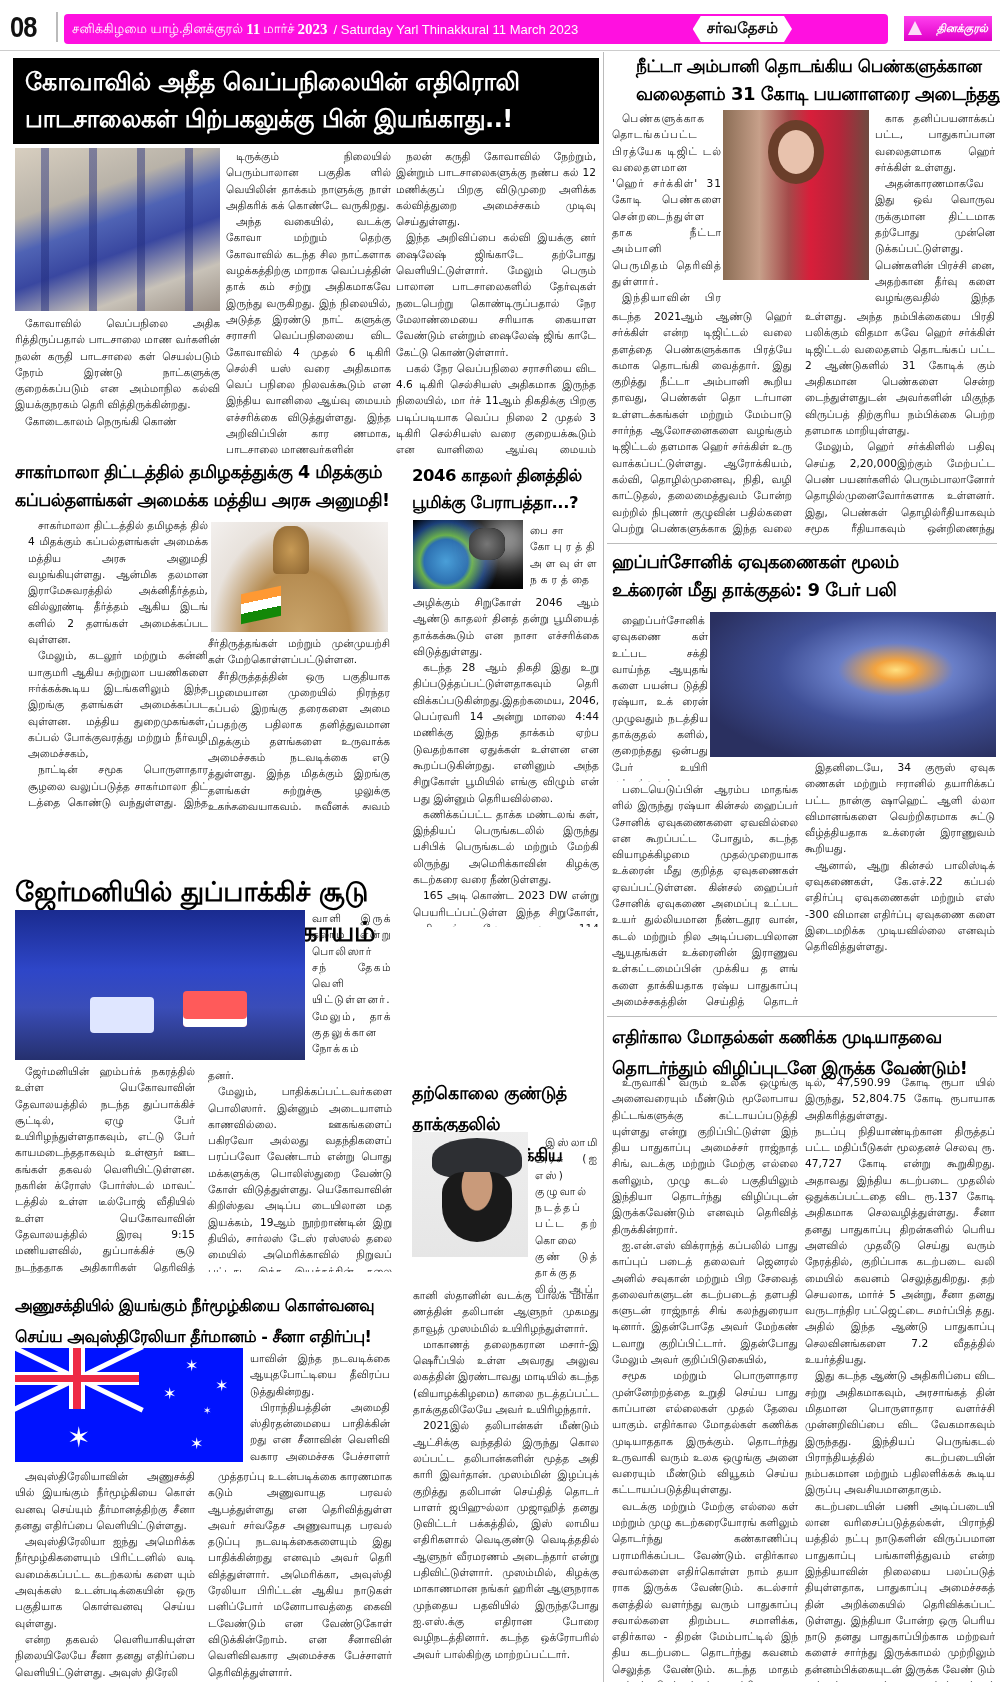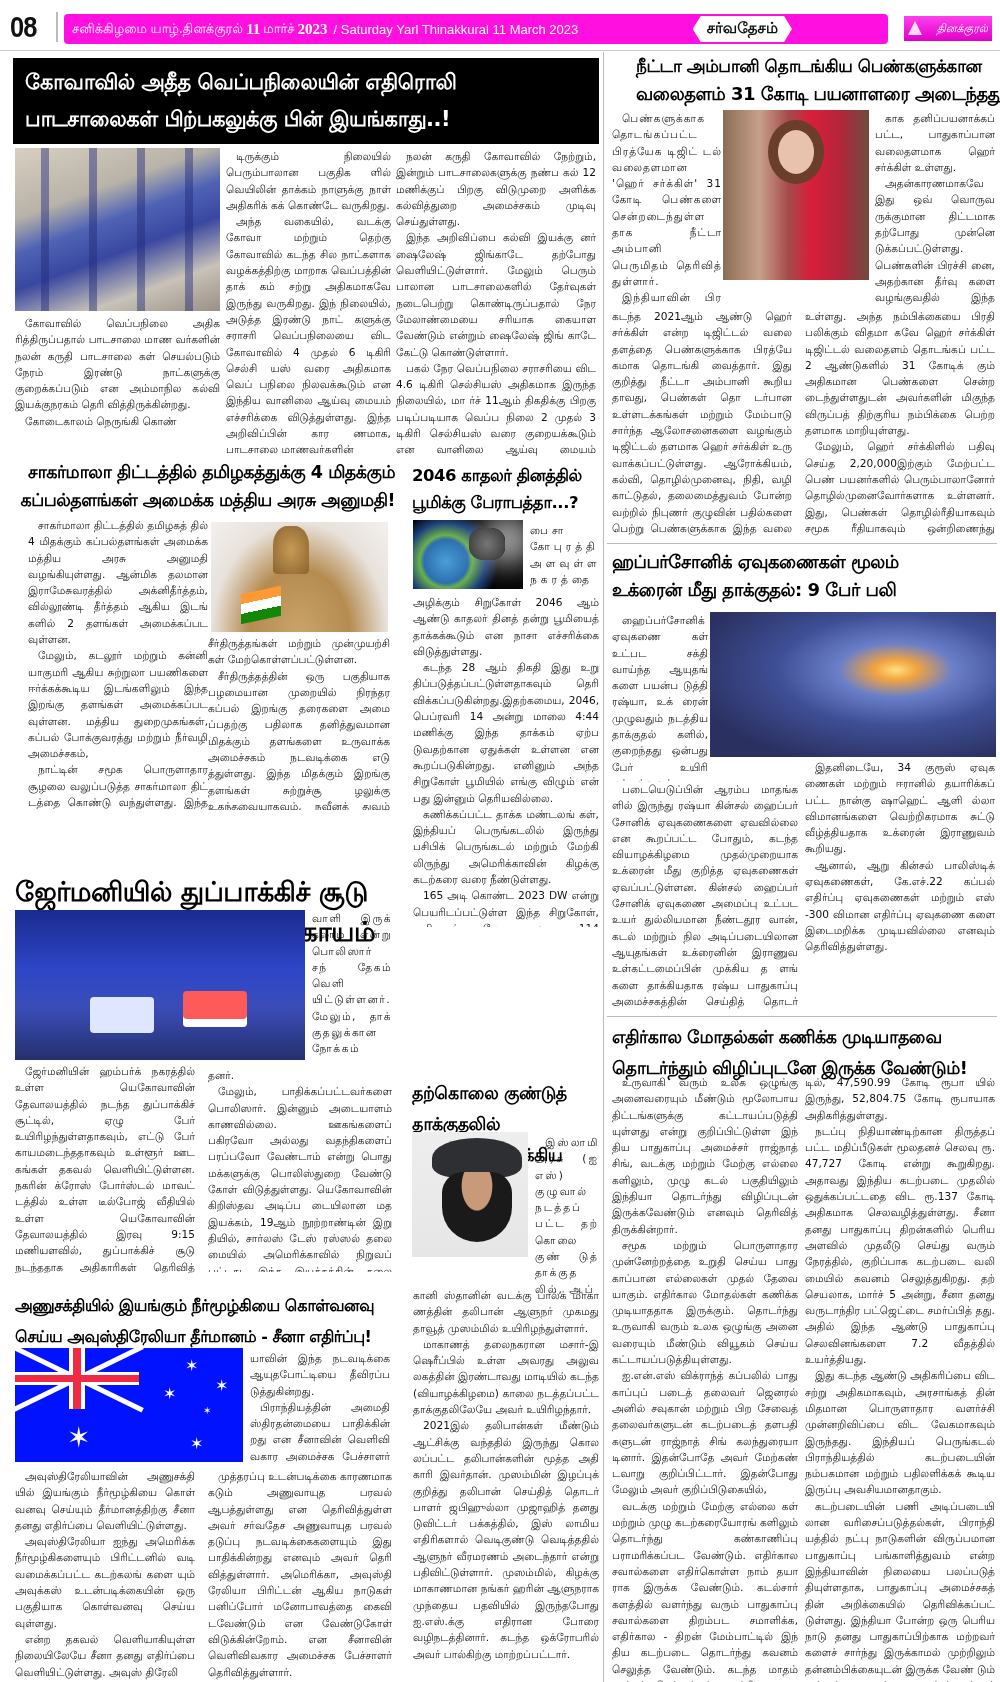--- a/index.html
+++ b/index.html
@@ -4,26 +4,26 @@
 <style>
   * { box-sizing: border-box; margin: 0; padding: 0; }
   body { width: 1000px; height: 1682px; background: #fff; font-family: "DejaVu Sans", sans-serif; color: #111; overflow: hidden; position: relative; }
   .abs { position: absolute; }
   
   .pagenum { left: 10px; top: 10px; font-family: "Liberation Sans", sans-serif; font-weight: bold; font-size: 30px; letter-spacing: -1px; transform: scaleX(0.85); transform-origin: left; }
   .hdr-sep { left: 56px; top: 12px; width: 2px; height: 30px; background: #bbb; }
   .hdr-bar { left: 64px; top: 14px; width: 824px; height: 30px; background: #ff10e0; border-radius: 4px; color: #fff; display: flex; align-items: center; padding-left: 8px; font-family: "Liberation Sans", sans-serif; font-size: 13px; }
   .hdr-bar b { font-family: "Liberation Serif", serif; font-size: 15px; margin: 0 3px; }
   .hdr-section { position: absolute; right: 96px; top: 2px; height: 26px; background: #fff; color: #111; font-weight: bold; font-size: 15px; padding: 1px 14px; display: flex; align-items: center; clip-path: polygon(8px 0, calc(100% - 8px) 0, 100% 50%, calc(100% - 8px) 100%, 8px 100%, 0 50%); }
-  .hdr-logo { left: 903px; top: 15px; width: 90px; height: 27px; background: linear-gradient(#ff40ee, #e000c8); color: #fff; font-size: 11px; font-weight: normal; font-style: italic; display: flex; align-items: center; justify-content: flex-end; padding-right: 4px; border: 1px solid #fff; }
+  .hdr-logo { left: 903px; top: 15px; width: 90px; height: 27px; background: linear-gradient(#ff40ee, #e000c8); color: #fff; font-size: 11px; font-weight: bold; font-style: italic; display: flex; align-items: center; justify-content: flex-end; padding-right: 4px; border: 1px solid #fff; }
   .hdr-logo .tri { position: absolute; left: 4px; top: 5px; width: 0; height: 0; border-left: 7px solid transparent; border-right: 7px solid transparent; border-bottom: 14px solid #fff; opacity: .85; }
   .hdr-rule { left: 0; top: 50px; width: 1000px; height: 1px; background: #ccc; }
 
   .headline { font-family: "DejaVu Sans", sans-serif; font-weight: bold; line-height: 1.25; color: #000; letter-spacing: -0.5px; }
-  .black-head { left: 13px; top: 58px; width: 586px; height: 86px; background: #000; color: #fff; font-size: 21px; padding: 6px 12px; line-height: 37px; }
+  .black-head { left: 13px; top: 58px; width: 586px; height: 86px; background: #000; color: #fff; font-size: 24px; padding: 6px 12px; line-height: 37px; }
   .col { font-size: 10.6px; line-height: 16.3px; text-align: justify; color: #111; overflow: hidden; }
   .col p { text-indent: 10px; }
   .photo { overflow: hidden; }
   .vrule { width: 1px; background: #bbb; }
   .hrule { height: 1px; background: #bbb; }
 
   
   .ph-school { background: linear-gradient(160deg, #d8cfc0 0%, #b8b2a8 30%, #4f63b4 45%, #3947a0 60%, #c8c2b8 80%, #9a8f85 100%); }
   .ph-school::after { content:""; position:absolute; inset:0; background: repeating-linear-gradient(90deg, transparent 0 26px, rgba(30,40,120,.45) 26px 34px, transparent 34px 48px); }
   .ph-emblem { background: radial-gradient(ellipse at 50% 100%, #c9a46a 0%, #b58b50 40%, #e8e2dc 70%, #f3f0ee 100%); }
@@ -105,21 +105,21 @@
   <p>அதன்காரணமாகவே இது ஒவ் வொருவ ருக்குமான திட்டமாக தற்போது முன்னெ டுக்கப்பட்டுள்ளது. பெண்களின் பிரச்சி னை, அதற்கான தீர்வு களை வழங்குவதில் இந்த டிஜிட்டல் வலை தளம் முன்னிலையில்</p>
 </div>
 <div class="abs col" style="left:612px;top:308px;width:180px;height:228px;">
   <p style="text-indent:0">கடந்த 2021ஆம் ஆண்டு ஹெர் சர்க்கிள் என்ற டிஜிட்டல் வலை தளத்தை பெண்களுக்காக பிரத்யே கமாக தொடங்கி வைத்தார். இது குறித்து நீட்டா அம்பானி கூறிய தாவது, பெண்கள் தொ டர்பான உள்ளடக்கங்கள் மற்றும் மேம்பாடு சார்ந்த ஆலோசனைகளை வழங்கும் டிஜிட்டல் தளமாக ஹெர் சர்க்கிள் உரு வாக்கப்பட்டுள்ளது. ஆரோக்கியம், கல்வி, தொழில்முனைவு, நிதி, வழி காட்டுதல், தலைமைத்துவம் போன்ற வற்றில் நிபுணர் குழுவின் பதில்களை பெற்று பெண்களுக்காக இந்த வலை தளம் வழங்குகிறது. பெண்களுக்</p>
 </div>
 <div class="abs col" style="left:805px;top:308px;width:190px;height:228px;">
   <p style="text-indent:0">உள்ளது. அந்த நம்பிக்கையை பிரதி பலிக்கும் விதமா கவே ஹெர் சர்க்கிள் டிஜிட்டல் வலைதளம் தொடங்கப் பட்ட 2 ஆண்டுகளில் 31 கோடிக் கும் அதிகமான பெண்களை சென்ற டைந்துள்ளதுடன் அவர்களின் மிகுந்த விருப்பத் திற்குரிய நம்பிக்கை பெற்ற தளமாக மாறியுள்ளது.</p>
   <p>மேலும், ஹெர் சர்க்கிளில் பதிவு செய்த 2,20,000இற்கும் மேற்பட்ட பெண் பயனர்களில் பெரும்பாலானோர் தொழில்முனைவோர்களாக உள்ளனர். இது, பெண்கள் தொழில்ரீதியாகவும் சமூக ரீதியாகவும் ஒன்றிணைந்து முன்னேற ஊக்கமளிக்கும் என்றார்.</p>
 </div>
 
-<div class="abs headline" style="left:15px;top:458px;width:380px;font-size:17.5px;line-height:28px;text-align:right;">
+<div class="abs headline" style="left:15px;top:458px;width:380px;font-size:17.5px;line-height:28px;">
   <div>சாகர்மாலா திட்டத்தில் தமிழகத்துக்கு 4 மிதக்கும்</div>
   <div>கப்பல்தளங்கள் அமைக்க மத்திய அரசு அனுமதி!</div>
 </div>
 <div class="abs col" style="left:28px;top:517px;width:180px;height:292px;">
   <p>சாகர்மாலா திட்டத்தில் தமிழகத் தில் 4 மிதக்கும் கப்பல்தளங்கள் அமைக்க மத்திய அரசு அனுமதி வழங்கியுள்ளது. ஆன்மிக தலமான இராமேசுவரத்தில் அக்னிதீர்த்தம், வில்லூண்டி தீர்த்தம் ஆகிய இடங் களில் 2 தளங்கள் அமைக்கப்பட வுள்ளன.</p>
   <p>மேலும், கடலூர் மற்றும் கன்னி யாகுமரி ஆகிய சுற்றுலா பயணிகளை ஈர்க்கக்கூடிய இடங்களிலும் இந்த இறங்கு தளங்கள் அமைக்கப்பட வுள்ளன. மத்திய துறைமுகங்கள், கப்பல் போக்குவரத்து மற்றும் நீர்வழி அமைச்சகம்,</p>
   <p>நாட்டின் சமூக பொருளாதார சூழலை வலுப்படுத்த சாகர்மாலா திட் டத்தை கொண்டு வந்துள்ளது. இந்த திட்டத்தின் கீழ், கடல்சார் தொழில் துறையை மேம்படுத்த ஏராளமான</p>
 </div>
 <div class="abs photo ph-emblem" style="left:211px;top:522px;width:177px;height:110px;">
   <span class="pillar"></span>
@@ -193,22 +193,22 @@
   <p>2021இல் தலிபான்கள் மீண்டும் ஆட்சிக்கு வந்ததில் இருந்து கொல லப்பட்ட தலிபான்களின் மூத்த அதி காரி இவர்தான். முஸம்மின் இழப்புக் குறித்து தலிபான் செய்தித் தொடர் பாளர் ஜபிஹுல்லா முஜாஹித் தனது டுவிட்டர் பக்கத்தில், இஸ் லாமிய எதிரிகளால் வெடிகுண்டு வெடித்ததில் ஆளுநர் வீரமரணம் அடைந்தார் என்று பதிவிட்டுள்ளார். முஸம்மில், கிழக்கு மாகாணமான நங்கர் ஹரின் ஆளுநராக முந்தைய பதவியில் இருந்தபோது ஐ.எஸ்.க்கு எதிரான போரை வழிநடத்தினார். கடந்த ஒக்ரோபரில் அவர் பால்கிற்கு மாற்றப்பட்டார்.</p>
 </div>
 
 <div class="abs hrule" style="left:607px;top:1016px;width:390px;"></div>
 <div class="abs headline" style="left:612px;top:1022px;width:385px;font-size:17.5px;line-height:31px;">
   <div>எதிர்கால மோதல்கள் கணிக்க முடியாதவை</div>
   <div>தொடர்ந்தும் விழிப்புடனே இருக்க வேண்டும்!</div>
 </div>
 <div class="abs col" style="left:612px;top:1074px;width:186px;height:608px;">
   <p>உருவாகி வரும் உலக ஒழுங்கு அனைவரையும் மீண்டும் மூலோபாய திட்டங்களுக்கு கட்டாயப்படுத்தி யுள்ளது என்று குறிப்பிட்டுள்ள இந் திய பாதுகாப்பு அமைச்சர் ராஜ்நாத் சிங், வடக்கு மற்றும் மேற்கு எல்லை களிலும், முழு கடல் பகுதியிலும் இந்தியா தொடர்ந்து விழிப்புடன் இருக்கவேண்டும் எனவும் தெரிவித் திருக்கின்றார்.</p>
+  <p>ஐ.என்.எஸ் விக்ராந்த் கப்பலில் பாது காப்புப் படைத் தலைவர் ஜெனரல் அனில் சவுகான் மற்றும் பிற சேவைத் தலைவர்களுடன் கடற்படைத் தளபதி களுடன் ராஜ்நாத் சிங் கலந்துரையா டினார். இதன்போதே அவர் மேற்கண் டவாறு குறிப்பிட்டார். இதன்போது மேலும் அவர் குறிப்பிடுகையில்,</p>
   <p>சமூக மற்றும் பொருளாதார முன்னேற்றத்தை உறுதி செய்ய பாது காப்பான எல்லைகள் முதல் தேவை யாகும். எதிர்கால மோதல்கள் கணிக்க முடியாததாக இருக்கும். தொடர்ந்து உருவாகி வரும் உலக ஒழுங்கு அனை வரையும் மீண்டும் வியூகம் செய்ய கட்டாயப்படுத்தியுள்ளது.</p>
-  <p>ஐ.என்.எஸ் விக்ராந்த் கப்பலில் பாது காப்புப் படைத் தலைவர் ஜெனரல் அனில் சவுகான் மற்றும் பிற சேவைத் தலைவர்களுடன் கடற்படைத் தளபதி களுடன் ராஜ்நாத் சிங் கலந்துரையா டினார். இதன்போதே அவர் மேற்கண் டவாறு குறிப்பிட்டார். இதன்போது மேலும் அவர் குறிப்பிடுகையில்,</p>
   <p>வடக்கு மற்றும் மேற்கு எல்லை கள் மற்றும் முழு கடற்கரையோரங் களிலும் தொடர்ந்து கண்காணிப்பு பராமரிக்கப்பட வேண்டும். எதிர்கால சவால்களை எதிர்கொள்ள நாம் தயா ராக இருக்க வேண்டும். கடல்சார் களத்தில் வளர்ந்து வரும் பாதுகாப்பு சவால்களை திறம்பட சமாளிக்க, எதிர்கால - திறன் மேம்பாட்டில் இந் திய கடற்படை தொடர்ந்து கவனம் செலுத்த வேண்டும். கடந்த மாதம் தாக்கல் செய்யப்பட்ட மத்திய வரவு செலவு திட்டத்தில் அடுத்த நிதியாண்</p>
 </div>
 <div class="abs col" style="left:805px;top:1074px;width:190px;height:608px;">
   <p style="text-indent:0">டில், 47,590.99 கோடி ரூபா யில் இருந்து, 52,804.75 கோடி ரூபாயாக அதிகரித்துள்ளது.</p>
   <p>நடப்பு நிதியாண்டிற்கான திருத்தப் பட்ட மதிப்பீடுகள் மூலதனச் செலவு ரூ. 47,727 கோடி என்று கூறுகிறது. அதாவது இந்திய கடற்படை முதலில் ஒதுக்கப்பட்டதை விட ரூ.137 கோடி அதிகமாக செலவழித்துள்ளது. சீனா தனது பாதுகாப்பு திறன்களில் பெரிய அளவில் முதலீடு செய்து வரும் நேரத்தில், குறிப்பாக கடற்படை வலி மையில் கவனம் செலுத்துகிறது. தற் செயலாக, மார்ச் 5 அன்று, சீனா தனது வருடாந்திர பட்ஜெட்டை சமர்ப்பித் தது. அதில் இந்த ஆண்டு பாதுகாப்பு செலவினங்களை 7.2 வீதத்தில் உயர்த்தியது.</p>
   <p>இது கடந்த ஆண்டு அதிகரிப்பை விட சற்று அதிகமாகவும், அரசாங்கத் தின் மிதமான பொருளாதார வளர்ச்சி முன்னறிவிப்பை விட வேகமாகவும் இருந்தது. இந்தியப் பெருங்கடல் பிராந்தியத்தில் கடற்படையின் நம்பகமான மற்றும் பதிலளிக்கக் கூடிய இருப்பு அவசியமானதாகும்.</p>
   <p>கடற்படையின் பணி அடிப்படையி லான வரிசைப்படுத்தல்கள், பிராந்தி யத்தில் நட்பு நாடுகளின் விருப்பமான பாதுகாப்பு பங்காளித்துவம் என்ற இந்தியாவின் நிலையை பலப்படுத் தியுள்ளதாக, பாதுகாப்பு அமைச்சகத் தின் அறிக்கையில் தெரிவிக்கப்பட் டுள்ளது. இந்தியா போன்ற ஒரு பெரிய நாடு தனது பாதுகாப்பிற்காக மற்றவர் களைச் சார்ந்து இருக்காமல் முற்றிலும் தன்னம்பிக்கையுடன் இருக்க வேண் டும் என்றும் பாதுகாப்பு அமைச்சர் ராஜ்நாத் சிங் குறிப்பிட்டார்.</p>
 </div>
 
 <div class="abs headline" style="left:15px;top:1290px;width:380px;font-size:16px;line-height:31px;">

